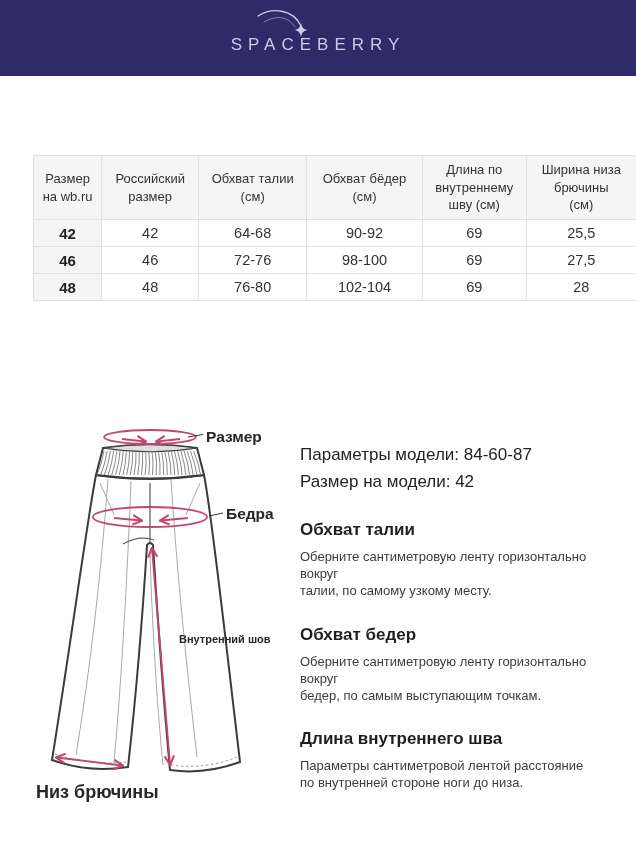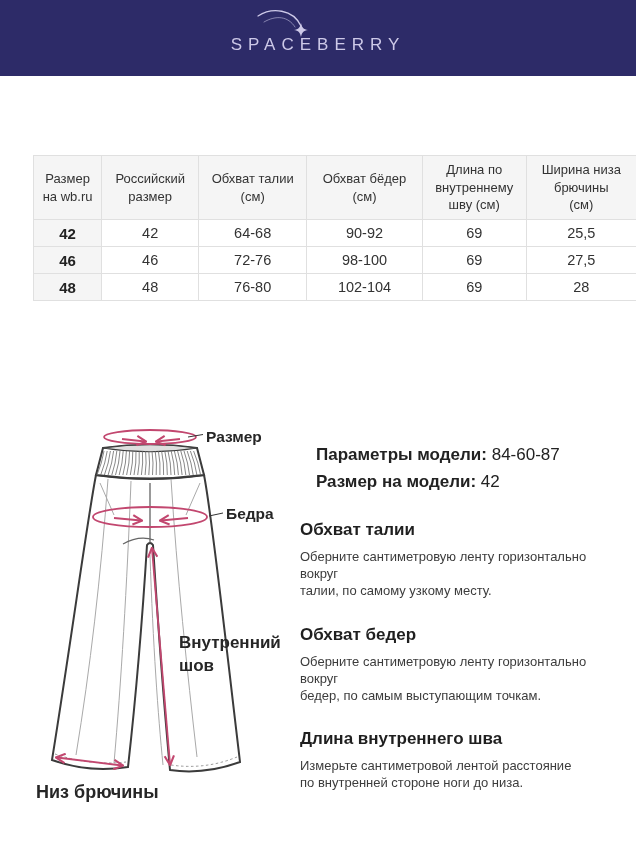--- a/index.html
+++ b/index.html
@@ -21,27 +21,27 @@
   table.sizes th{background:#f5f5f5;font-size:13px;font-weight:500;color:#333;
                  line-height:1.35;white-space:pre-line;height:55px;padding:4px 2px;}
   table.sizes td{height:26px;font-size:14.5px;color:#333;padding:0 2px;background:#fff;}
   table.sizes td:first-child{background:#f5f5f5;font-weight:700;font-size:15px;color:#222;}
 
   
   .diagram{position:absolute;left:0;top:415px;width:300px;height:400px;}
   .dlabel{position:absolute;font-weight:700;color:#262626;}
   .lbl-waist{left:206px;top:428px;font-size:15.5px;}
   .lbl-hips{left:226px;top:505px;font-size:15.5px;}
-  .lbl-inseam{left:179px;top:632px;font-size:17px;width:98px;line-height:1.35;}
+  .lbl-inseam{left:179px;top:632px;font-size:11px;width:98px;line-height:1.35;}
   .lbl-hem{left:36px;top:782px;font-size:18px;}
 
   
   .rcol{position:absolute;left:300px;top:441px;width:318px;}
   .mi-line{font-size:17px;line-height:27px;color:#222;}
-  .mi-line b{font-weight:700;margin-left:16px;}
+  .mi-line b{font-weight:400;}
   .section{margin-top:24px;}
   .sec-title{font-size:17px;font-weight:700;color:#1f1f1f;line-height:1.3;margin-bottom:7px;}
   .sec-text{font-size:13px;color:#3c3c3c;line-height:1.32;white-space:pre-line;}
 </style>
 </head>
 <body>
 
 <div class="page">
 
   <div class="hdr">
@@ -176,19 +176,19 @@
           <div class="sec-text">Оберните сантиметровую ленту горизонтально вокруг
 талии, по самому узкому месту.</div>
         </div>
         <div class="section">
           <div class="sec-title">Обхват бедер</div>
           <div class="sec-text">Оберните сантиметровую ленту горизонтально вокруг
 бедер, по самым выступающим точкам.</div>
         </div>
         <div class="section">
           <div class="sec-title">Длина внутреннего шва</div>
-          <div class="sec-text">Измерьте сантиметровой лентой расстояние
+          <div class="sec-text">Параметры сантиметровой лентой расстояние
 по внутренней стороне ноги до низа.</div>
         </div>
       </div>
   </div>
 
 </div>
 
 </body></html>

